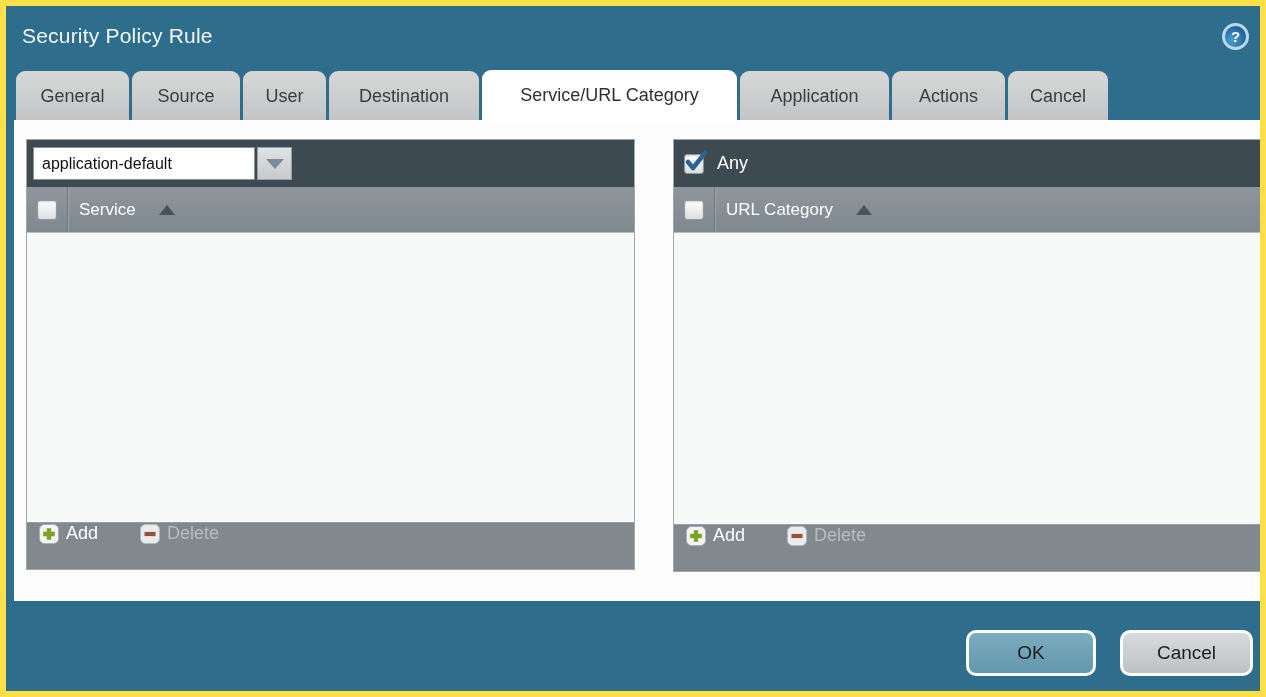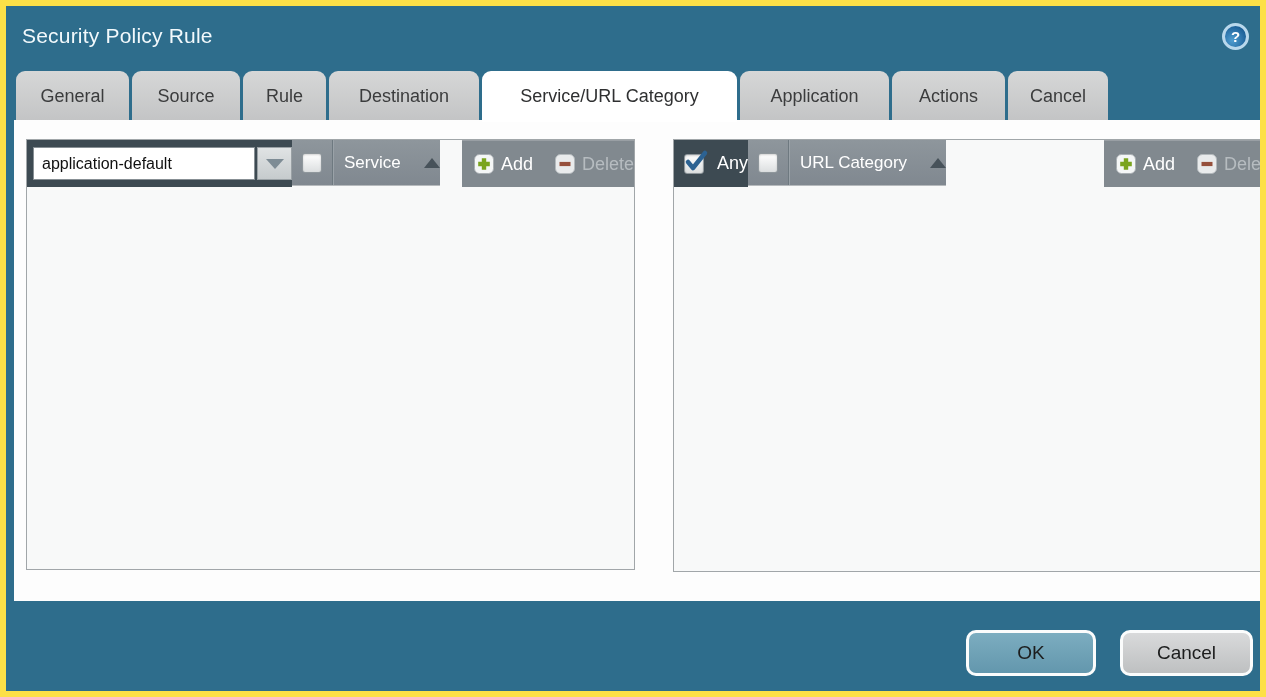--- a/index.html
+++ b/index.html
@@ -12,32 +12,32 @@
   .titlebar { position:absolute; top:14px; left:16px; right:11px; height:32px;
               display:flex; justify-content:space-between; align-items:center; }
   .dialog-title { font-size:21px; color:#f2f9fc; letter-spacing:.2px; }
   .help-icon { width:27px; height:27px; border-radius:50%;
                background:radial-gradient(circle at 35% 68%, #4f9dd0, #1b5f97 75%);
                border:3px solid #b9d8ec; color:#fff; font-weight:bold; font-size:15px;
                display:flex; align-items:center; justify-content:center; cursor:pointer; }
 
   
   .tabbar { position:absolute; top:65px; left:10px; height:50px;
-            display:flex; gap:3px; align-items:center; }
+            display:flex; gap:3px; align-items:flex-end; }
   .tab { height:50px; background:linear-gradient(180deg,#d6d7d7 0%, #c3c4c5 100%);
          border-radius:9px 9px 0 0; display:flex; align-items:center; justify-content:center;
          font-size:18px; color:#3b3c3d; cursor:pointer; position:relative; z-index:1; }
   .tab.active { background:#fff; height:51px; z-index:3; color:#2f3031; }
 
   
   .content { position:absolute; top:114px; left:8px; width:1246px; height:481px;
              background:#fdfdfd; z-index:2; }
 
   .panel { position:absolute; border:1px solid #a1a6a9; background:#f8f9f9;
-           display:flex; flex-direction:row; }
+           display:flex; flex-direction:column; }
   .panel-service { left:12px; top:19px; width:609px; height:431px; }
   .panel-url     { left:627px; top:19px; width:604px; height:433px;margin-left:32px; }
 
   .p-header { height:47px; flex:none; background:#3D4A52;
               display:flex; align-items:center; padding-left:6px; }
   .dd-input { width:222px; height:33px; border:1px solid #878f94; background:#fff;
               font-size:16px; color:#101010; padding:0 8px; font-family:inherit; }
   .dd-btn { width:35px; height:33px; margin-left:2px; cursor:pointer;
             background:linear-gradient(180deg,#e0e3e4,#c6cbcd); border:1px solid #9aa1a5;
             display:flex; align-items:center; justify-content:center; }
@@ -60,21 +60,21 @@
              border-right:1px solid #6e7980; box-shadow:1px 0 0 #9aa2a8; }
   .col-label-wrap { display:flex; align-items:center; gap:23px; margin-left:11px;
                     color:#fff; font-size:17px; }
   .tri-up { width:0; height:0; border-left:8px solid transparent;
             border-right:8px solid transparent; border-bottom:10px solid #47525a;
             cursor:pointer; }
 
   .p-body { flex:1; background:#f8f9f9; }
 
   .p-footer { height:47px; flex:none; background:#81898F; border-top:1px solid #999fa4;
-              display:flex; align-items:center; padding-left:12px; gap:22px; }
+              display:flex; align-items:flex-start; padding-left:12px; gap:42px; }
   .footer-btn { display:flex; align-items:center; gap:7px; color:#fff; font-size:18px;
                 cursor:pointer; }
   .footer-btn.disabled { color:#b6bcc0; cursor:default; }
   .footer-btn svg { flex:none; }
 
   
   .dialog-actions { position:absolute; left:960px; top:624px; display:flex; gap:24px; }
   .btn { height:46px; border-radius:10px; border:3px solid #fbfcfc; font-size:19px;
          color:#1c1d1d; font-family:inherit; cursor:pointer;
          display:flex; align-items:center; justify-content:center; }
@@ -87,21 +87,21 @@
 <div class="screen">
 
   <div class="titlebar">
     <span class="dialog-title">Security Policy Rule</span>
     <span class="help-icon">?</span>
   </div>
 
   <div class="tabbar">
     <div class="tab" style="width:113px">General</div>
     <div class="tab" style="width:108px">Source</div>
-    <div class="tab" style="width:83px">Rule</div>
+    <div class="tab" style="width:83px">User</div>
     <div class="tab" style="width:150px">Destination</div>
     <div class="tab active" style="width:255px">Service/URL Category</div>
     <div class="tab" style="width:149px">Application</div>
     <div class="tab" style="width:113px">Actions</div>
     <div class="tab" style="width:100px">Cancel</div>
   </div>
 
   <div class="content">
 
     <div class="panel panel-service">

